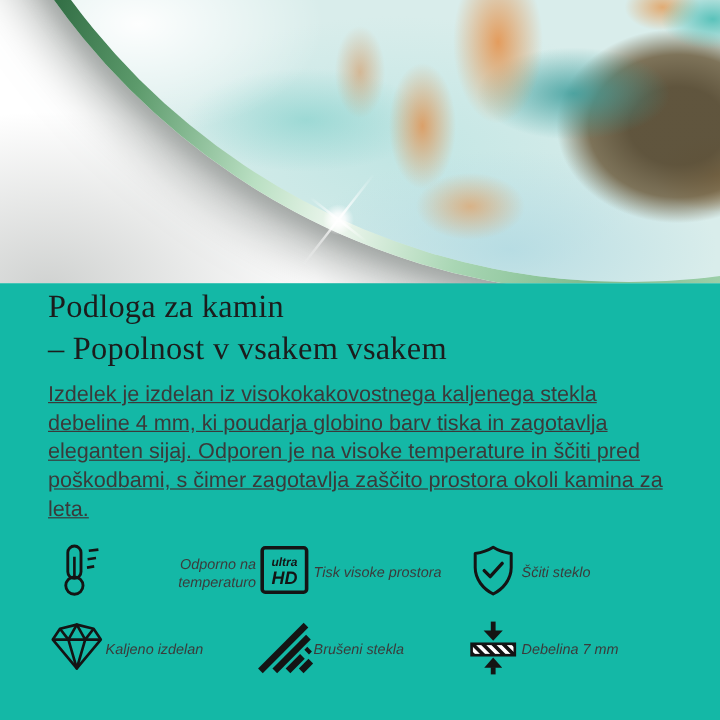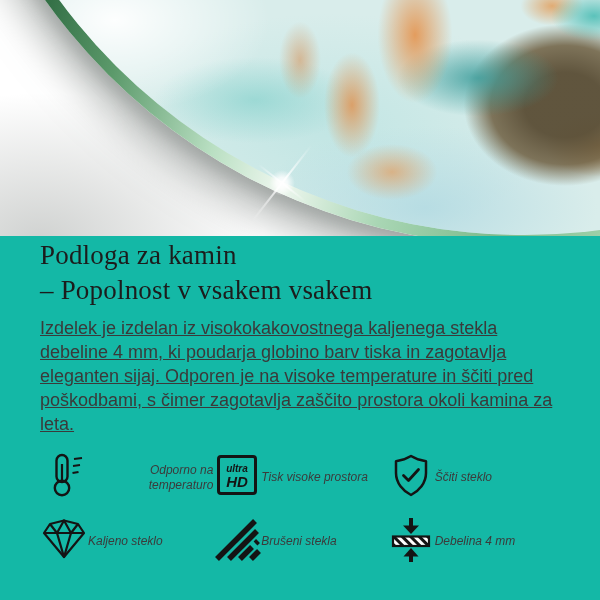--- a/index.html
+++ b/index.html
@@ -121,21 +121,21 @@
 
       <div class="feature">
         <div class="ficon">
           <svg width="48" height="46" viewBox="0 0 48 46" fill="none" stroke="#141414" stroke-width="2.2" stroke-linejoin="round">
             <path d="M10 8 L24 4.5 L38 8 L44 17 L24 41 L4 17 Z"></path>
             <path d="M4 17 L44 17"></path>
             <path d="M10 8 L17 17 L24 4.5 L31 17 L38 8"></path>
             <path d="M17 17 L24 41 L31 17"></path>
           </svg>
         </div>
-        <div class="flabel">Kaljeno steklo</div>
+        <div class="flabel">Kaljeno izdelan</div>
       </div>
 
       <div class="feature">
         <div class="ficon">
           <svg width="48" height="48" viewBox="0 0 48 48" stroke="#141414" stroke-width="5.5">
             <line x1="4" y1="44" x2="42" y2="6"></line>
             <line x1="16" y1="44" x2="44" y2="16"></line>
             <line x1="27" y1="44" x2="45" y2="26" stroke-dasharray="17 5"></line>
             <line x1="38" y1="44" x2="46" y2="36"></line>
           </svg>
@@ -152,18 +152,18 @@
                 <rect width="3" height="6" fill="#141414"></rect>
               </pattern>
             </defs>
             <rect x="22" y="3" width="4" height="8" fill="#141414"></rect>
             <polygon points="16,10.5 32,10.5 24,19" fill="#141414"></polygon>
             <rect x="6" y="21.5" width="36" height="9.5" fill="url(#hatchp)" stroke="#141414" stroke-width="2.2"></rect>
             <polygon points="24,33 31.5,41.5 16.5,41.5" fill="#141414"></polygon>
             <rect x="22" y="41" width="4" height="6" fill="#141414"></rect>
           </svg>
         </div>
-        <div class="flabel">Debelina 4 mm</div>
+        <div class="flabel">Debelina 7 mm</div>
       </div>
 
     </div>
   </div>
 </div>
 
 </body></html>

